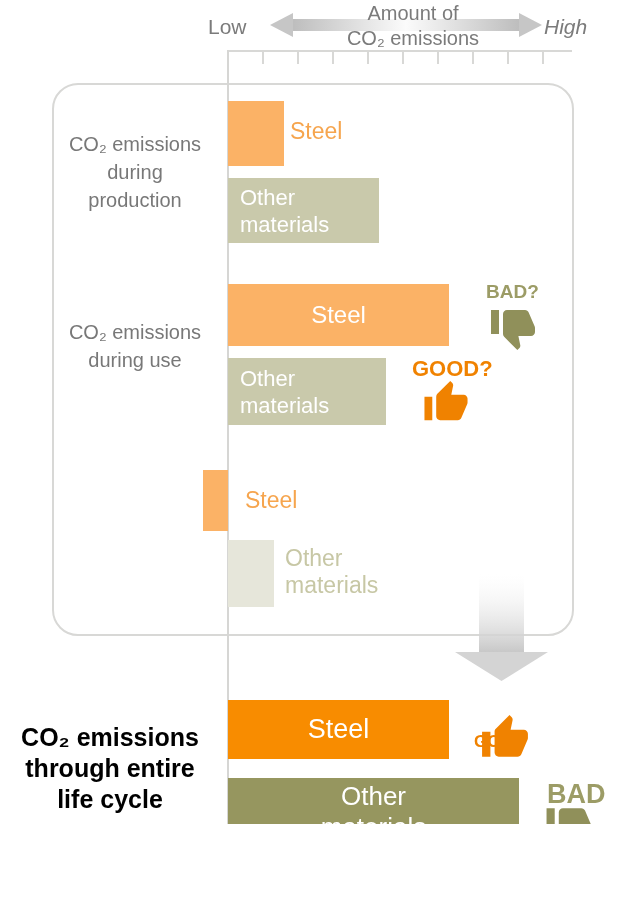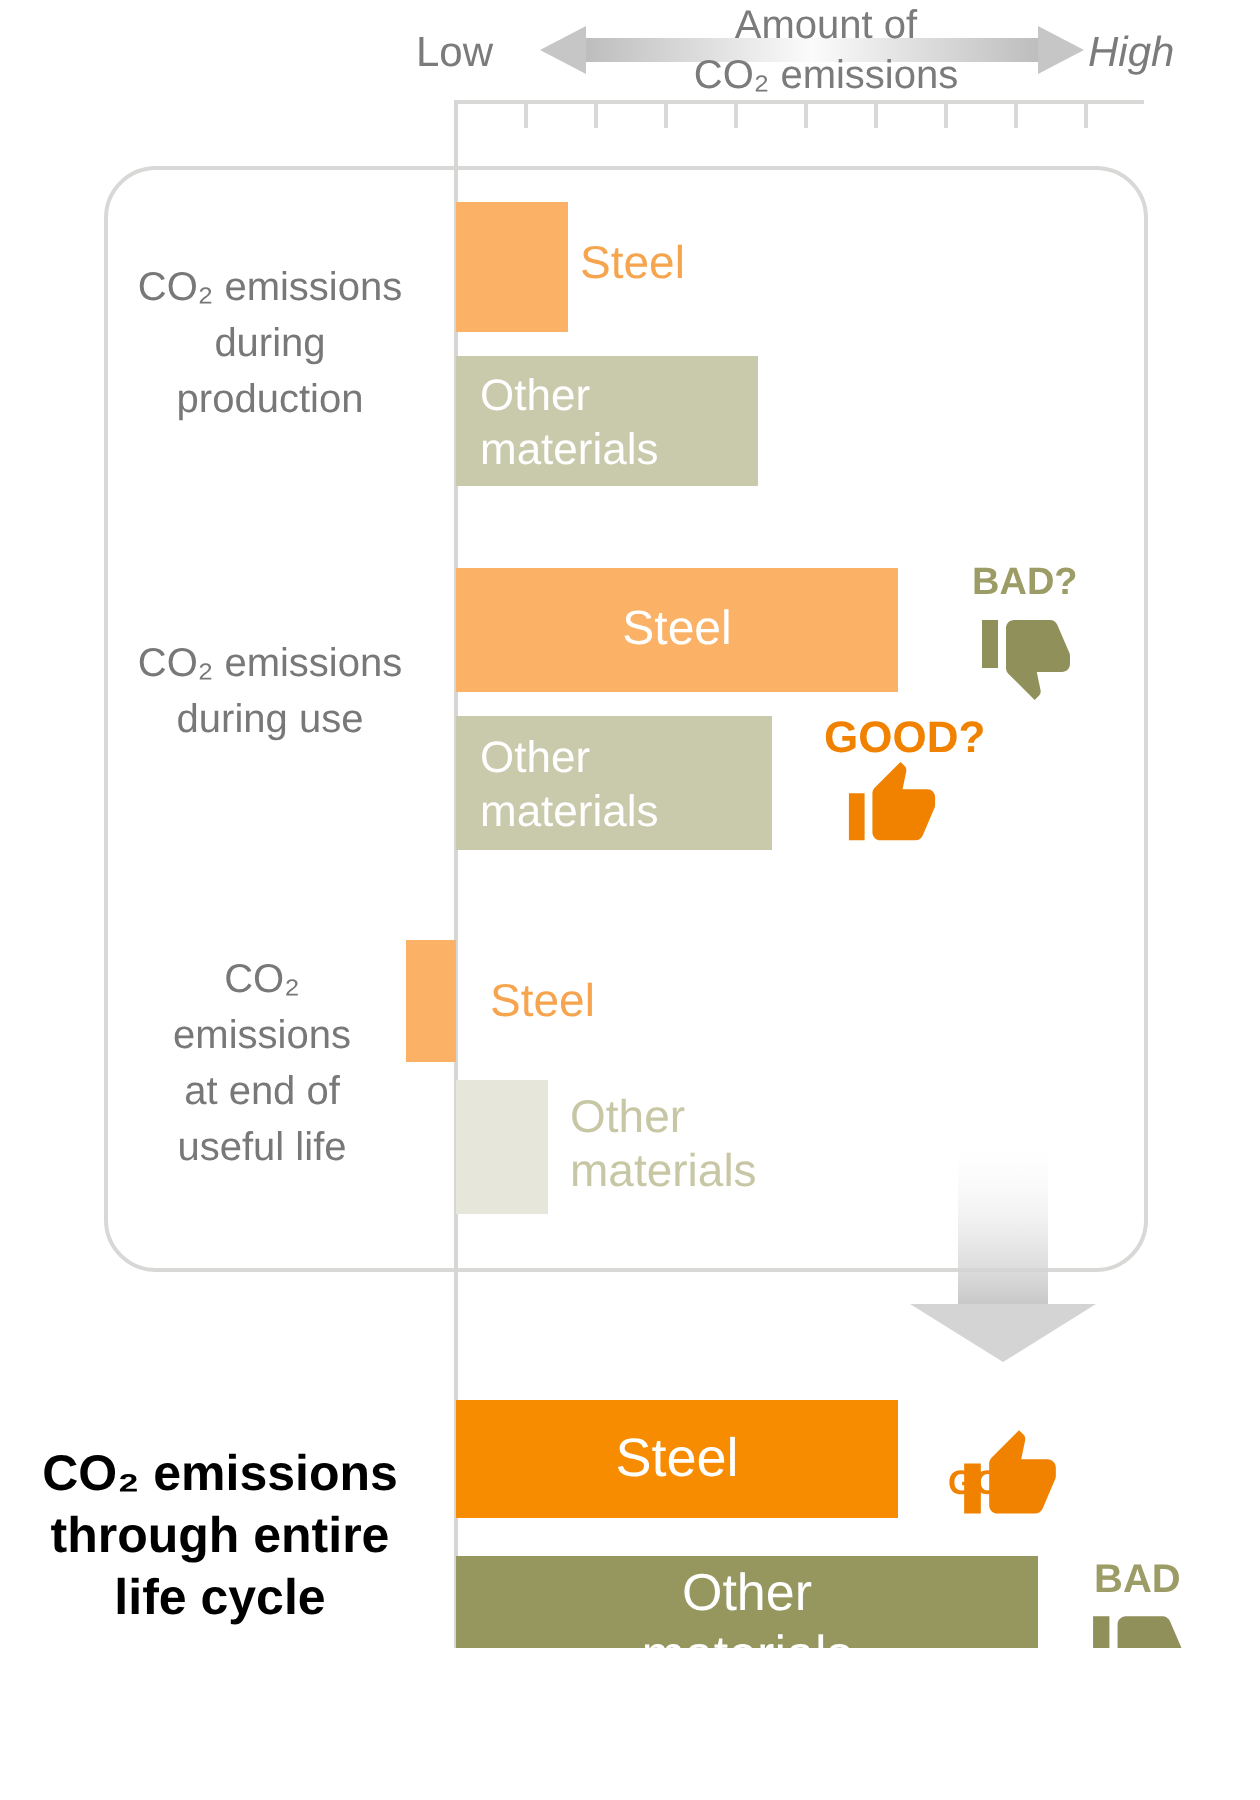--- a/index.html
+++ b/index.html
@@ -110,24 +110,20 @@
     <div class="bar-text padded pre" style="font-size:22px;line-height:27px;">Other
 materials</div>
   </div>
   <div class="abs verdict orange" style="left:412px;top:356px;font-size:22px;">GOOD?</div>
   <div class="abs thumb up" style="left:420px;top:379px;width:52px;height:47px;">
     <svg viewBox="0 0 24 24">
         <path d="M1 21h4V9H1v12zm22-11c0-1.1-.9-2-2-2h-6.31l.95-4.57.03-.32c0-.41-.17-.79-.44-1.06L14.17 1 7.58 7.59C7.22 7.95 7 8.45 7 9v10c0 1.1.9 2 2 2h9c.83 0 1.54-.5 1.84-1.22l3.02-7.05c.09-.23.14-.47.14-.73v-2z"></path>
       </svg>
   </div>
 
-  <div class="abs stage-label pre" style="left:50px;top:476px;width:162px;">CO₂
-emissions
-at end of
-useful life</div>
   <div class="abs bar bar-steel-light" style="top: 470px; height: 61px; width: 25px; left: 203px;"></div>
   <div class="abs name-orange" style="left:245px;top:487px;z-index:3;">Steel</div>
   <div class="abs bar bar-sage-light" style="top: 540px; height: 67px; width: 46px; left: 228px;"></div>
   <div class="abs name-sage pre" style="left:285px;top:545px;z-index:3;">Other
 materials</div>
 
   <svg class="abs big-arrow" style="left:450px;top:570px;" width="103" height="112">
     <defs>
       <linearGradient id="vgrad" x1="0" y1="0" x2="0" y2="1">
         <stop offset="0" stop-color="#ffffff" stop-opacity="0.2"></stop>
@@ -147,20 +143,20 @@
   <div class="abs verdict orange" style="left:474px;top:732px;font-size:17px;">GOOD</div>
   <div class="abs thumb up" style="left:477px;top:713px;width:56px;height:50px;">
     <svg viewBox="0 0 24 24">
         <path d="M1 21h4V9H1v12zm22-11c0-1.1-.9-2-2-2h-6.31l.95-4.57.03-.32c0-.41-.17-.79-.44-1.06L14.17 1 7.58 7.59C7.22 7.95 7 8.45 7 9v10c0 1.1.9 2 2 2h9c.83 0 1.54-.5 1.84-1.22l3.02-7.05c.09-.23.14-.47.14-.73v-2z"></path>
       </svg>
   </div>
   <div class="abs bar bar-olive" style="top: 778px; height: 67px; width: 291px; left: 228px;">
     <div class="bar-text center pre" style="font-size:26px;line-height:31px;">Other
 materials</div>
   </div>
-  <div class="abs verdict olive" style="left:547px;top:779px;font-size:20px;">BAD</div>
+  <div class="abs verdict olive" style="left:547px;top:779px;font-size:27px;">BAD</div>
   <div class="abs thumb down" style="left:543px;top:802px;width:52px;height:49px;">
     <svg viewBox="0 0 24 24">
         <path d="M1 21h4V9H1v12zm22-11c0-1.1-.9-2-2-2h-6.31l.95-4.57.03-.32c0-.41-.17-.79-.44-1.06L14.17 1 7.58 7.59C7.22 7.95 7 8.45 7 9v10c0 1.1.9 2 2 2h9c.83 0 1.54-.5 1.84-1.22l3.02-7.05c.09-.23.14-.47.14-.73v-2z"></path>
       </svg>
   </div>
 
 </div>
 
 </body></html>

